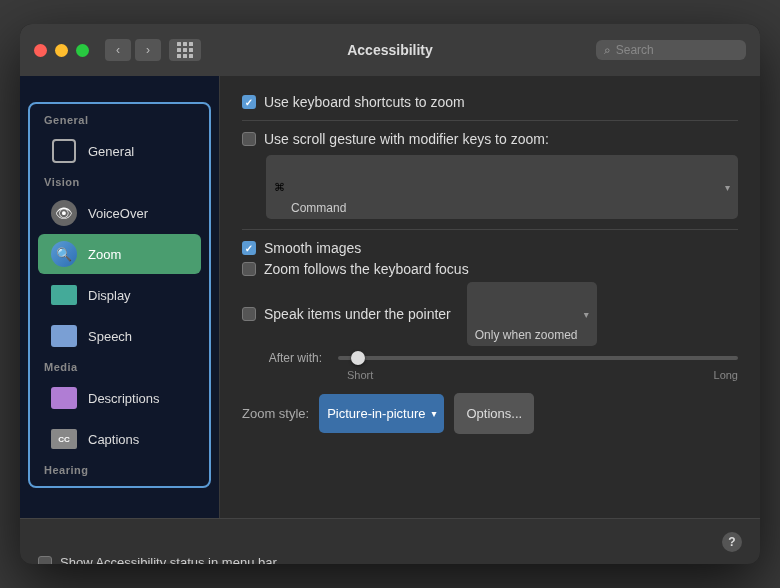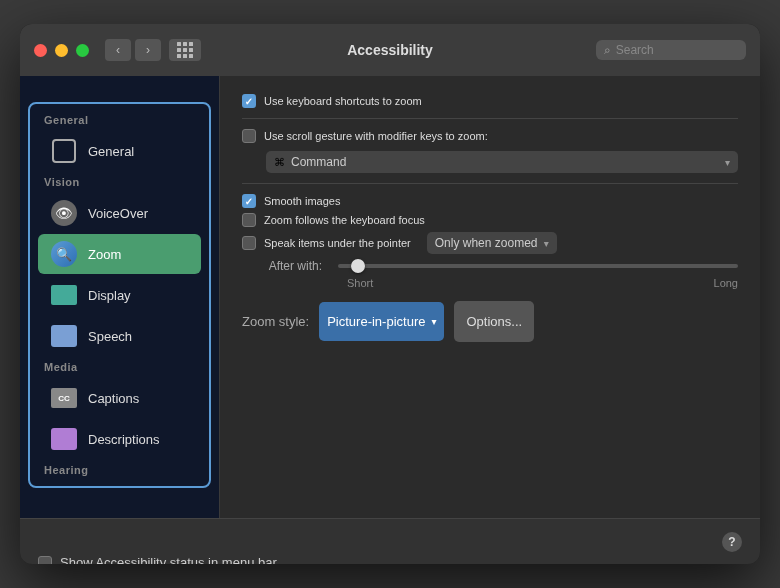--- a/index.html
+++ b/index.html
@@ -274,21 +274,21 @@
     }
 
     .checkbox-check {
       color: #fff;
       font-size: 10px;
       font-weight: bold;
     }
 
     .checkbox-text {
       color: #ddd;
-      font-size: 11px;
+      font-size: 14px;
     }
 
     .shortcut-grid {
       display: grid;
       grid-template-columns: auto auto;
       gap: 2px 8px;
       margin-left: 24px;
       margin-bottom: 10px;
     }
 
@@ -328,20 +328,21 @@
       padding: 4px 8px;
       gap: 6px;
       cursor: pointer;
       min-width: 140px;
     }
 
     .dropdown-text {
       color: #ccc;
       font-size: 12px;
       flex: 1;
+      margin-top: 42px;
     }
 
     .dropdown-arrow {
       color: #999;
       font-size: 10px;
     }
 
     .smooth-images-row {
       display: flex;
       align-items: center;
@@ -559,29 +560,29 @@
         <div class="sidebar-item">
           <div class="sidebar-icon">
             <div style="width:26px;height:22px;background:#7a9fd4;border-radius:3px;"></div>
           </div>
           <span class="sidebar-item-label">Speech</span>
         </div>
 
         <div class="section-label">Media</div>
         <div class="sidebar-item">
           <div class="sidebar-icon">
-            <div style="width:26px;height:20px;background:#888;border-radius:2px;display:flex;align-items:center;justify-content:center;font-size:8px;color:#fff;font-weight:bold;">CC</div>
-          </div>
-          <span class="sidebar-item-label">Captions</span>
+            <div style="width:26px;height:22px;background:#b07dd4;border-radius:3px;"></div>
+          </div>
+          <span class="sidebar-item-label">Descriptions</span>
         </div>
         <div class="sidebar-item">
           <div class="sidebar-icon">
-            <div style="width:26px;height:22px;background:#b07dd4;border-radius:3px;"></div>
-          </div>
-          <span class="sidebar-item-label">Descriptions</span>
+            <div style="width:26px;height:20px;background:#888;border-radius:2px;display:flex;align-items:center;justify-content:center;font-size:8px;color:#fff;font-weight:bold;">CC</div>
+          </div>
+          <span class="sidebar-item-label">Captions</span>
         </div>
 
         <div class="section-label">Hearing</div>
       </div>
     </div>
 
     <div class="content-area">
 
       <div class="option-row">
         <label class="checkbox-label">

